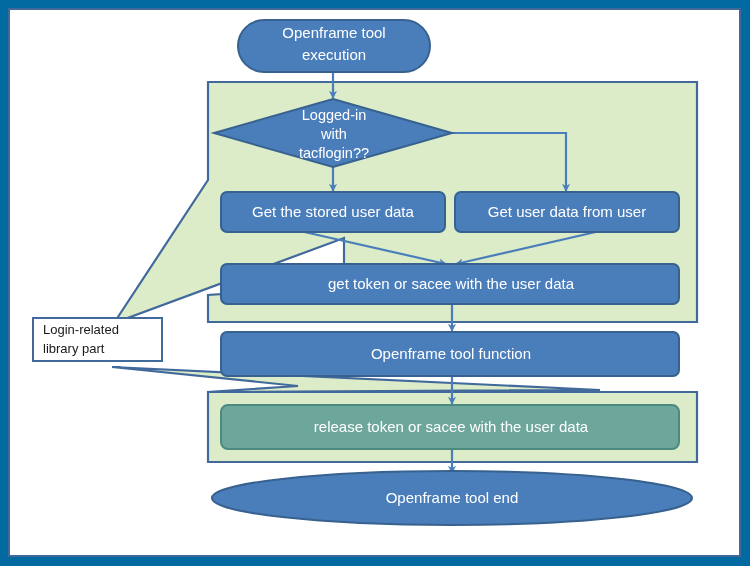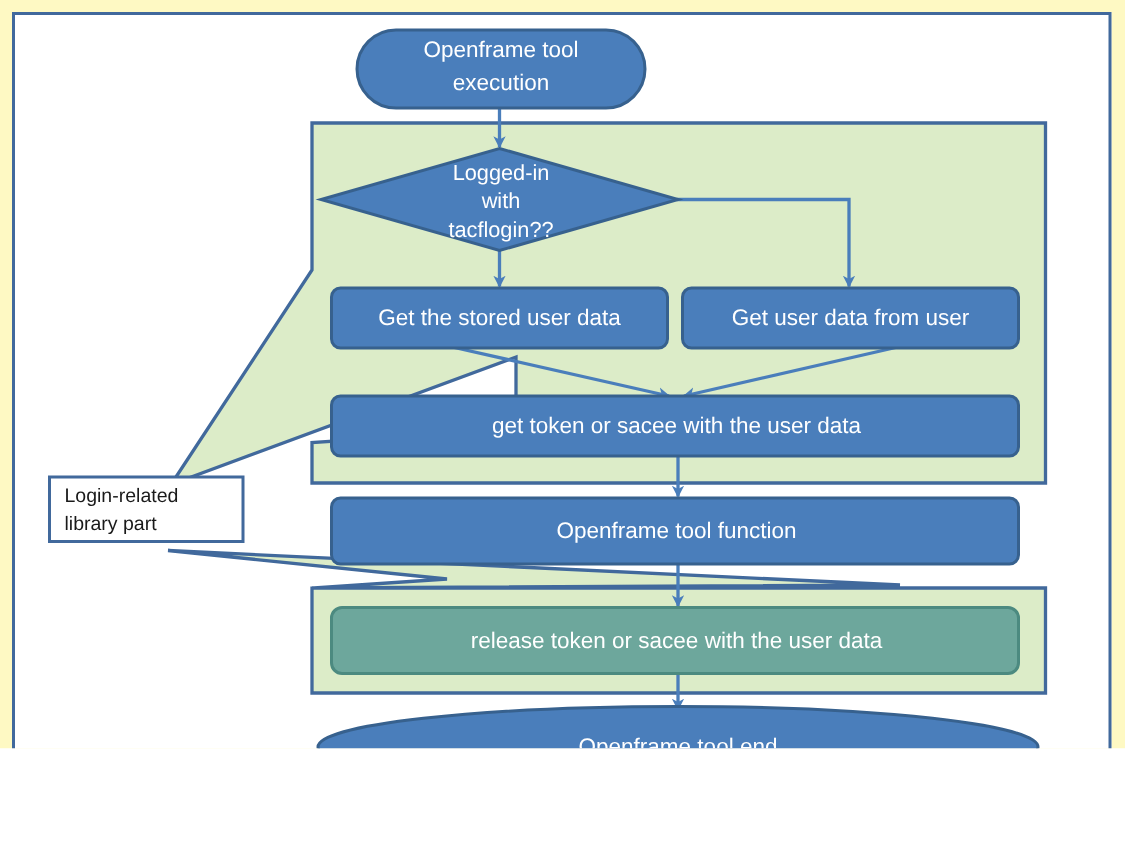--- a/index.html
+++ b/index.html
@@ -3,22 +3,22 @@
 <meta charset="utf-8">
 <style>
   html, body {
     margin: 0;
     padding: 0;
     background: #ffffff;
   }
   #page {
     position: relative;
     width: 750px;
-    height: 499px;
-    background: #fef9c3;
+    height: 566px;
+    background: #0369a1;
     overflow: hidden;
     font-family: "Liberation Sans", sans-serif;
   }
   #outer-frame {
     position: absolute;
     left: 8px;
     top: 8px;
     width: 733px;
     height: 549px;
     border: 2px solid #41699c;

